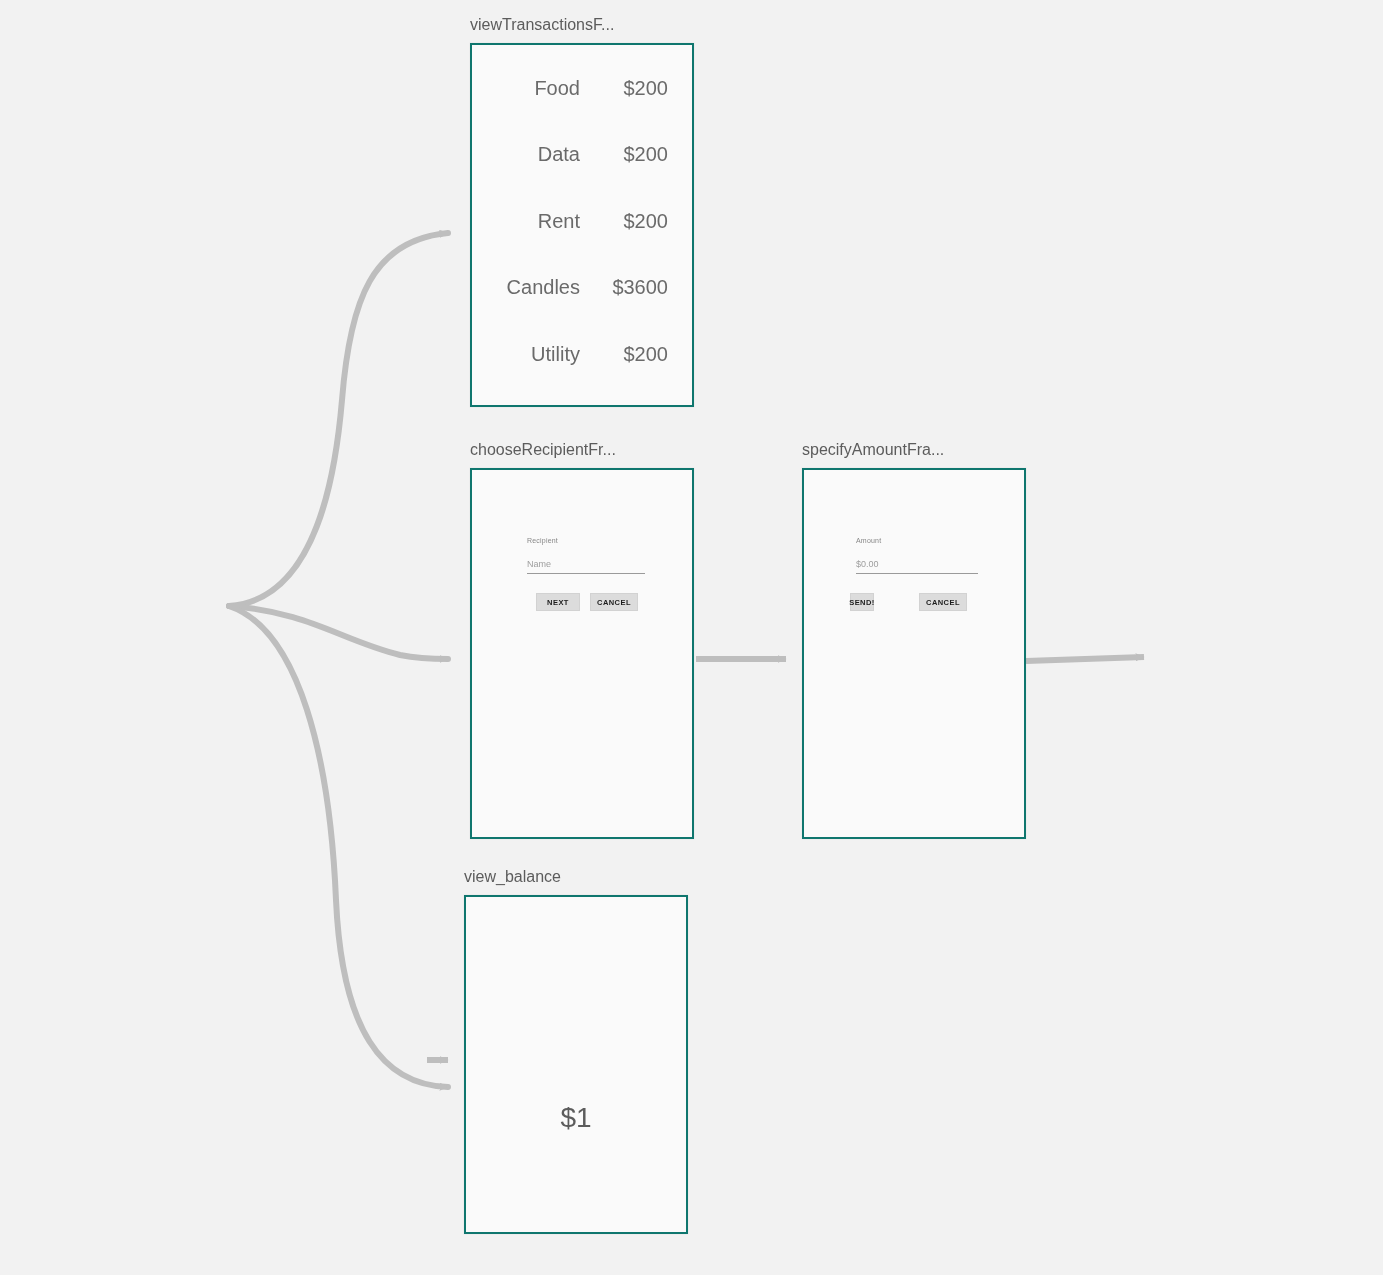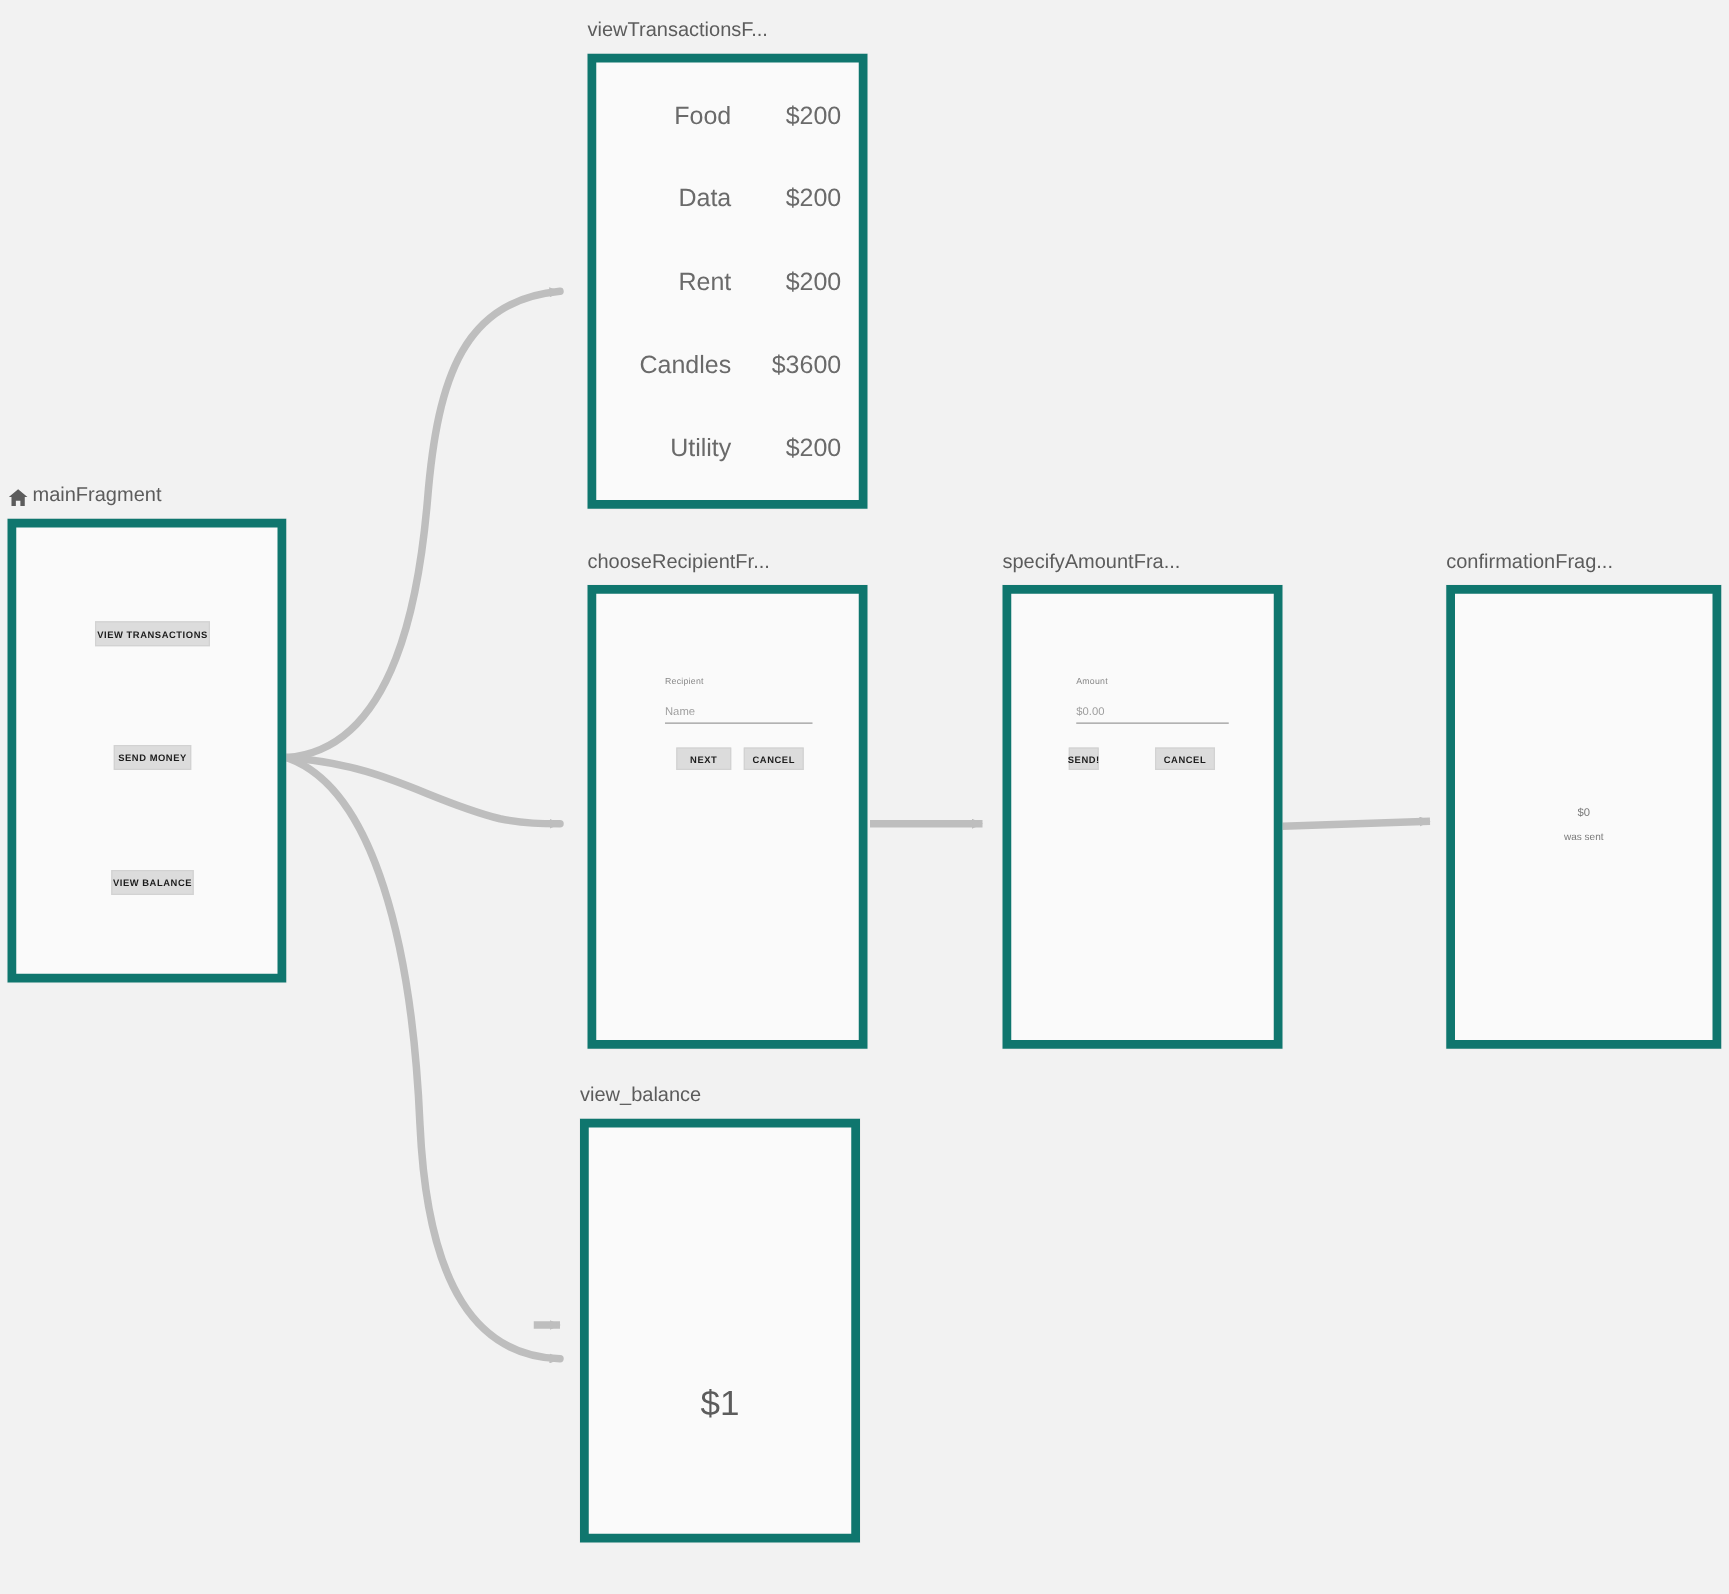--- a/index.html
+++ b/index.html
@@ -44,21 +44,21 @@
   }
   .home-icon {
     display: inline-block;
     width: 17px;
     height: 17px;
     position: relative;
     top: 1px;
   }
   .node-frame {
     background: #fafafa;
-    border: 7px solid #0f766e;
+    border: 2px solid #0f766e;
     box-sizing: border-box;
     position: relative;
     box-shadow: 0 0 0 0.5px rgba(0,0,0,0.04);
   }
 
   
   .mat-button {
     position: absolute;
     background: #dcdcdc;
     border: 1px solid #d2d2d2;
@@ -144,35 +144,20 @@
 
     <path d="M 229,606 C 300,630 330,760 336,900 C 342,1030 382,1085 448,1087" fill="none" stroke="#bebebe" stroke-width="6" stroke-linecap="round" marker-end="url(#arrowhead)"></path>
 
     <path d="M 427,1060 L 448,1060" fill="none" stroke="#bebebe" stroke-width="6" stroke-linecap="butt" marker-end="url(#arrowhead)"></path>
 
     <path d="M 696,659 L 786,659" fill="none" stroke="#bebebe" stroke-width="6" stroke-linecap="butt" marker-end="url(#arrowhead)"></path>
 
     <path d="M 1026,661 L 1144,657" fill="none" stroke="#bebebe" stroke-width="6" stroke-linecap="butt" marker-end="url(#arrowhead)"></path>
   </svg>
 
-  <div class="node" style="left:6px; top:384px;">
-    <div class="node-title">
-      <span class="home-icon">
-        <svg viewBox="0 0 16 16" width="17" height="17" xmlns="http://www.w3.org/2000/svg">
-          <path d="M8 1.4 L1 7.2 H3 V14 H6.3 V10 H9.7 V14 H13 V7.2 H15 Z" fill="#5c5c5c"></path>
-        </svg>
-      </span>
-      <span>mainFragment</span>
-    </div>
-    <div class="node-frame" style="width:223px; height:371px;">
-      <div class="mat-button" style="left:63px; top:75px; width:92px; height:20px;">VIEW TRANSACTIONS</div>
-      <div class="mat-button" style="left:78px; top:174px; width:62px; height:20px;">SEND MONEY</div>
-      <div class="mat-button" style="left:76px; top:274px; width:66px; height:20px;">VIEW BALANCE</div>
-    </div>
-  </div>
 
   <div class="node" style="left:470px; top:12px;">
     <div class="node-title">viewTransactionsF...</div>
     <div class="node-frame" style="width:224px; height:364px;">
       <div class="txn-row" style="top:32px;">
         <span class="txn-label">Food</span>
         <span class="txn-amount">$200</span>
       </div>
       <div class="txn-row" style="top:98px;">
         <span class="txn-label">Data</span>
@@ -206,27 +191,20 @@
   <div class="node" style="left:802px; top:437px;">
     <div class="node-title">specifyAmountFra...</div>
     <div class="node-frame" style="width:224px; height:371px;">
       <div class="form-label" style="left:52px; top:67px;">Amount</div>
       <div class="form-input" style="left:52px; top:89px; width:122px;">$0.00</div>
       <div class="mat-button" style="left:46px; top:123px; width:24px; height:18px;">SEND!</div>
       <div class="mat-button" style="left:115px; top:123px; width:48px; height:18px;">CANCEL</div>
     </div>
   </div>
 
-  <div class="node" style="left:1157px; top:437px;">
-    <div class="node-title">confirmationFrag...</div>
-    <div class="node-frame" style="width:220px; height:371px;">
-      <div class="conf-line" style="top:170px; font-size:9px;">$0</div>
-      <div class="conf-line" style="top:190px; font-size:8px;">was sent</div>
-    </div>
-  </div>
 
   <div class="node" style="left:464px; top:864px;">
     <div class="node-title">view_balance</div>
     <div class="node-frame" style="width:224px; height:339px;">
       <div class="balance-amount" style="top:205px;">$1</div>
     </div>
   </div>
 
 </div>
 

